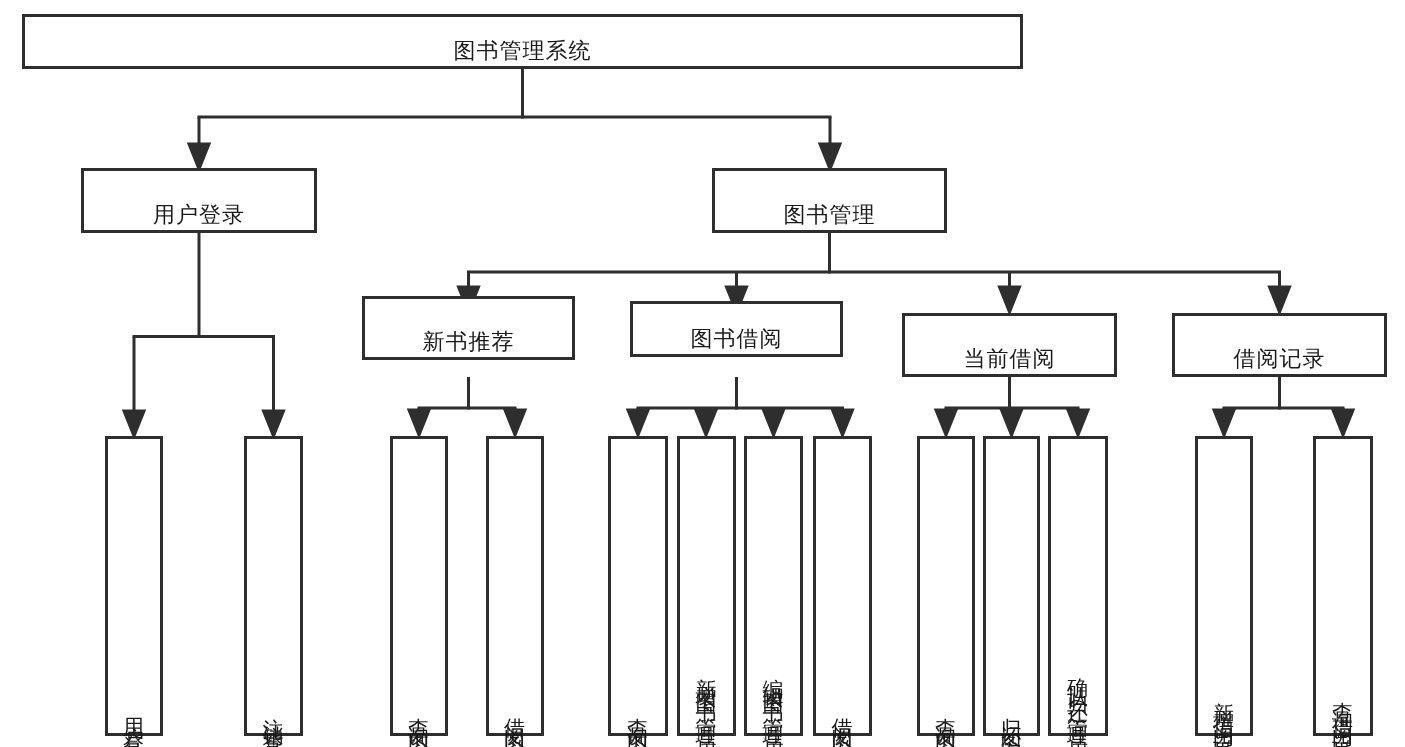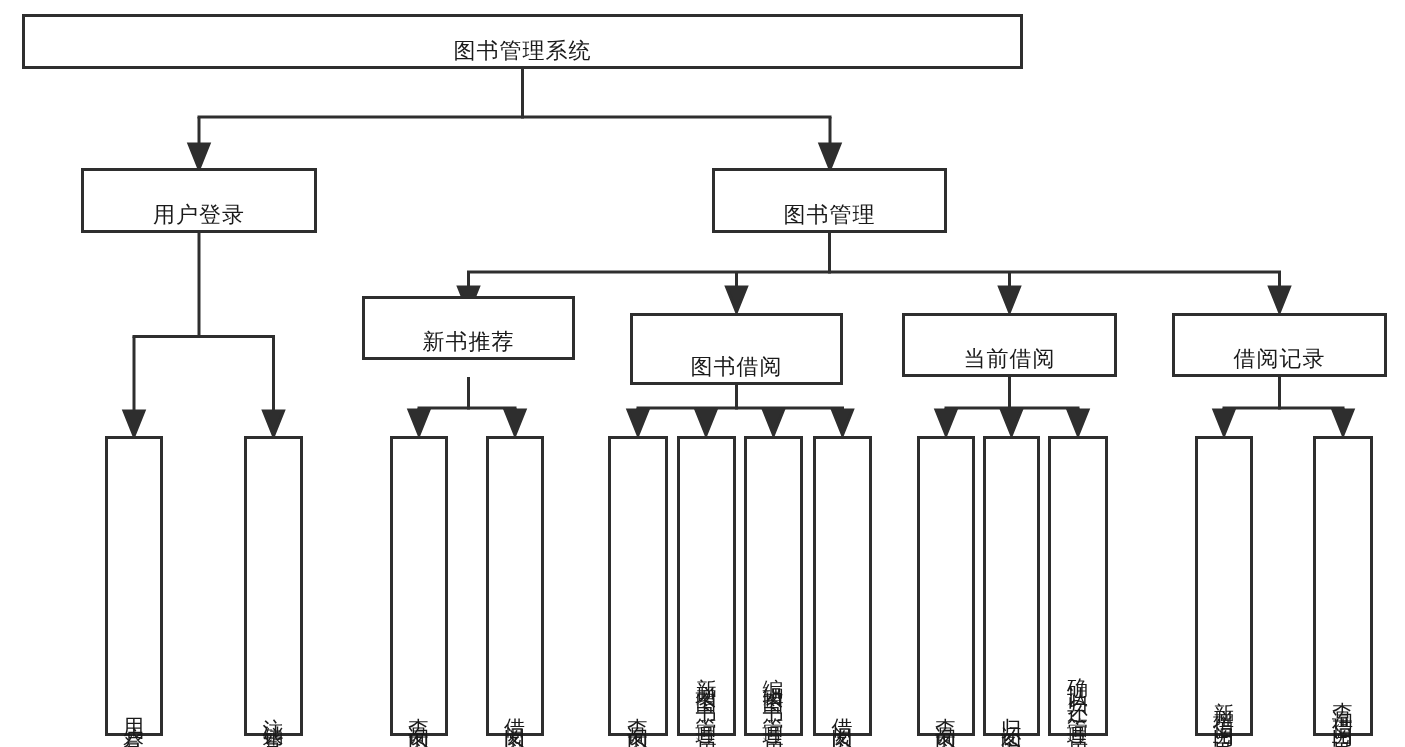--- a/index.html
+++ b/index.html
@@ -123,21 +123,21 @@
   <div class="node" style="left:81px;top:168px;width:236px;height:65px">
     <span class="hl">用户登录</span>
   </div>
   <div class="node" style="left:712px;top:168px;width:235px;height:65px">
     <span class="hl">图书管理</span>
   </div>
 
   <div class="node" style="left:362px;top:296px;width:213px;height:64px">
     <span class="hl">新书推荐</span>
   </div>
-  <div class="node" style="left:630px;top:313px;width:213px;height:72px">
+  <div class="node" style="left:630px;top:301px;width:213px;height:56px">
     <span class="hl">图书借阅</span>
   </div>
   <div class="node" style="left:902px;top:313px;width:215px;height:64px">
     <span class="hl">当前借阅</span>
   </div>
   <div class="node" style="left:1172px;top:313px;width:215px;height:64px">
     <span class="hl">借阅记录</span>
   </div>
 
   <div class="node leaf" style="left:105px;top:436px;width:58px;height:300px">

